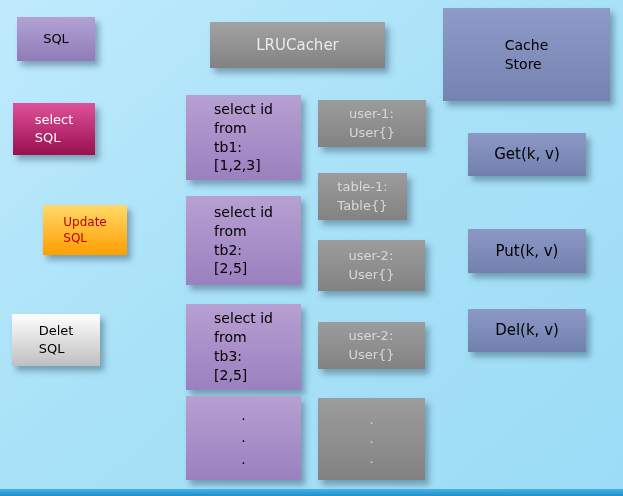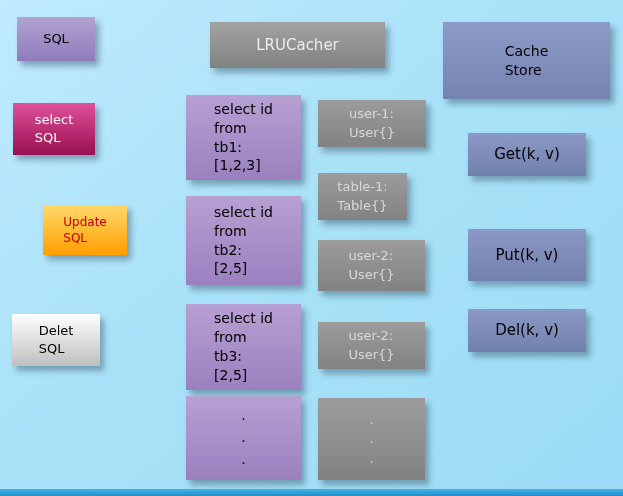--- a/index.html
+++ b/index.html
@@ -41,25 +41,25 @@
   .q3 { left: 186px; top: 304px; width: 115px; height: 86px; }
   .q4 { left: 186px; top: 396px; width: 115px; height: 84px; line-height: 1.55; }
   
   .ebox       { background: linear-gradient(#9c9c9c, #828282); color: #d8d8d8; font-size: 13px; line-height: 1.45; }
   .e1 { left: 318px; top: 100px; width: 108px; height: 47px; }
   .e2 { left: 318px; top: 173px; width: 89px; height: 47px; }
   .e3 { left: 318px; top: 240px; width: 107px; height: 51px; }
   .e4 { left: 318px; top: 322px; width: 107px; height: 47px; }
   .e5 { left: 318px; top: 398px; width: 107px; height: 82px; line-height: 1.5; }
   
-  .cache-store { left: 443px; top: 8px;   width: 167px; height: 77px;
-                 background: linear-gradient(#8e9bc8, #7583b2); font-size: 14px; margin-top: 14px; }
+  .cache-store { left: 443px; top: 8px;   width: 167px; height: 93px;
+                 background: linear-gradient(#8e9bc8, #7583b2); font-size: 14px; }
   .op          { background: linear-gradient(#8c99c7, #7280ae); font-size: 15px; }
   .op-get { left: 468px; top: 133px; width: 118px; height: 43px; }
-  .op-put { left: 468px; top: 229px; width: 118px; height: 52px; }
+  .op-put { left: 468px; top: 229px; width: 118px; height: 44px; }
   .op-del { left: 468px; top: 309px; width: 118px; height: 43px; }
   
   .bottom-bar { position: absolute; left: 0; top: 489px; width: 623px; height: 7px;
                 background: linear-gradient(#47b2e6, #1f8fcb); box-shadow: none; }
 </style>
 </head>
 <body>
 
 <div class="stage">
 

